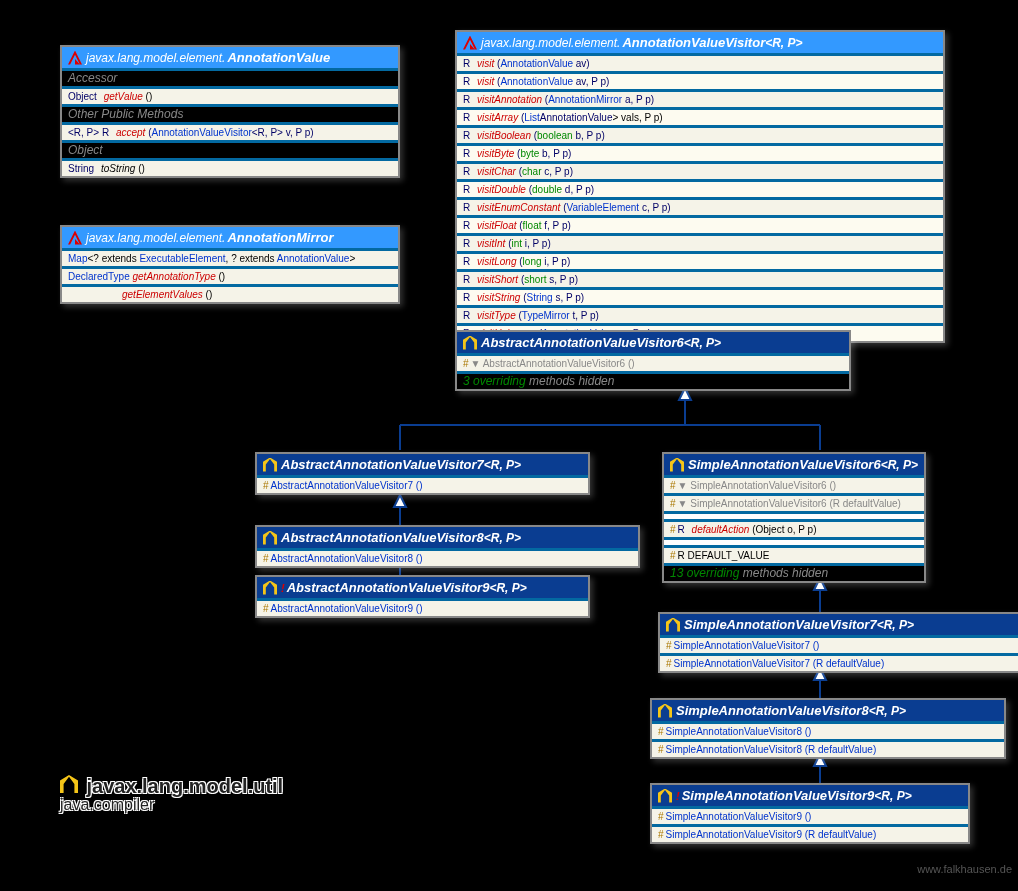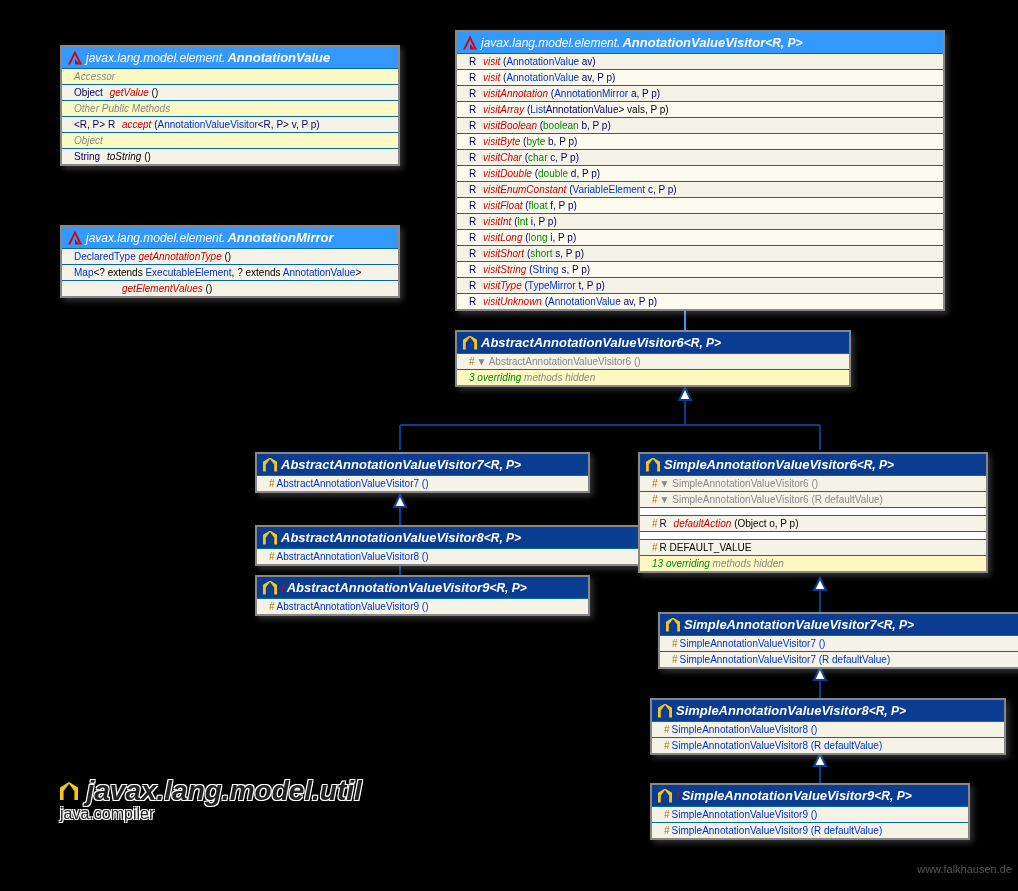--- a/index.html
+++ b/index.html
@@ -41,50 +41,50 @@
   }
   .icon-cls {
     width: 14px; height: 14px;
     background: #f5c518;
     margin-right: 4px;
     display: inline-block;
     border-radius: 2px 2px 0 0;
     clip-path: polygon(20% 100%,20% 50%,50% 10%,80% 50%,80% 100%,100% 100%,100% 30%,50% 0,0 30%,0 100%);
   }
   .row {
-    padding: 1px 12px;
+    padding: 1px 6px;
     font-size: 10px;
     background: #f5f3e8;
-    border-top: 1px solid #0369a1;
+    border-top: 3px solid #0369a1;
     line-height: 13px;
     white-space: nowrap;
     overflow: hidden;
   }
   .row.alt { background: #fdfbf0; }
   .row.section {
     font-style: italic;
     color: #888;
-    font-size: 10px;
-    background: #fef9c3;
+    font-size: 12px;
+    background: #000000;
   }
   .ret { color: #006; margin-right: 4px; }
   .meth { color: #c00; font-style: italic; }
   .meth.blk { color: #000; }
   .param { color: #006; }
   .type { color: #0033cc; }
   .kw { color: #008800; }
   .excl { color: #d00; font-weight: bold; margin-right: 2px; }
   .prot { color: #aa7700; margin-right:2px; }
   .dep { color: #888; }
   .pkg-title {
     position: absolute;
     color: #222;
     text-shadow: 1px 1px 0 #fff, -1px -1px 0 #fff, 1px -1px 0 #fff, -1px 1px 0 #fff;
   }
-  .pkg-title .name { font-size: 28px; font-weight: bold; font-style: italic; }
+  .pkg-title .name { font-size: 20px; font-weight: bold; }
   .pkg-title .sub { font-size: 16px; display:block; margin-top:-2px; color:#222;}
   .attrib {
     position:absolute;
     font-size:11px;
     color:#555;
   }
   svg.lines { position:absolute; top:0; left:0; width:1018px; height:891px; pointer-events:none; }
 </style>
 </head>
 <body>
@@ -128,22 +128,22 @@
   <div class="row section">Object</div>
   <div class="row"><span class="ret">String</span> <span class="meth blk">toString</span> <span>()</span></div>
 </div>
 
 <div class="box" style="left:60px;top:225px;width:340px;">
   <div class="header">
     <span class="icon-if"></span>
     <span class="pkg">javax.lang.model.element.</span>
     <span class="cls">AnnotationMirror</span>
   </div>
+  <div class="row"><span class="type">Map</span>&lt;? extends <span class="type">ExecutableElement</span>, ? extends <span class="type">AnnotationValue</span>&gt;</div>
   <div class="row"><span class="type">DeclaredType</span> <span class="meth">getAnnotationType</span> <span>()</span></div>
-  <div class="row"><span class="type">Map</span>&lt;? extends <span class="type">ExecutableElement</span>, ? extends <span class="type">AnnotationValue</span>&gt;</div>
   <div class="row" style="padding-left:60px;"><span class="meth">getElementValues</span> <span>()</span></div>
 </div>
 
 <div class="box" style="left:455px;top:30px;width:490px;" id="visitor-box">
   <div class="header">
     <span class="icon-if"></span>
     <span class="pkg">javax.lang.model.element.</span>
     <span class="cls">AnnotationValueVisitor</span>
     <span class="generic">&lt;R, P&gt;</span>
   </div>
@@ -196,21 +196,21 @@
 <div class="box" style="left:255px;top:575px;width:335px;">
   <div class="header dark">
     <span class="icon-cls"></span>
     <span class="excl">!</span>
     <span class="cls">AbstractAnnotationValueVisitor9</span>
     <span class="generic">&lt;R, P&gt;</span>
   </div>
   <div class="row"><span class="prot">#</span><span class="type">AbstractAnnotationValueVisitor9 ()</span></div>
 </div>
 
-<div class="box" style="left:638px;top:452px;width:350px;">
+<div class="box" style="left:662px;top:452px;width:264px;">
   <div class="header dark">
     <span class="icon-cls"></span>
     <span class="cls">SimpleAnnotationValueVisitor6</span>
     <span class="generic">&lt;R, P&gt;</span>
   </div>
   <div class="row"><span class="prot">#</span><span class="dep">▼ </span><span class="dep">SimpleAnnotationValueVisitor6 ()</span></div>
   <div class="row"><span class="prot">#</span><span class="dep">▼ </span><span class="dep">SimpleAnnotationValueVisitor6 (R defaultValue)</span></div>
   <div class="row" style="height:8px;background:#fff"></div>
   <div class="row"><span class="prot">#</span><span class="ret">R</span> <span class="meth">defaultAction</span> <span>(Object o, P p)</span></div>
   <div class="row" style="height:8px;background:#fff"></div>

